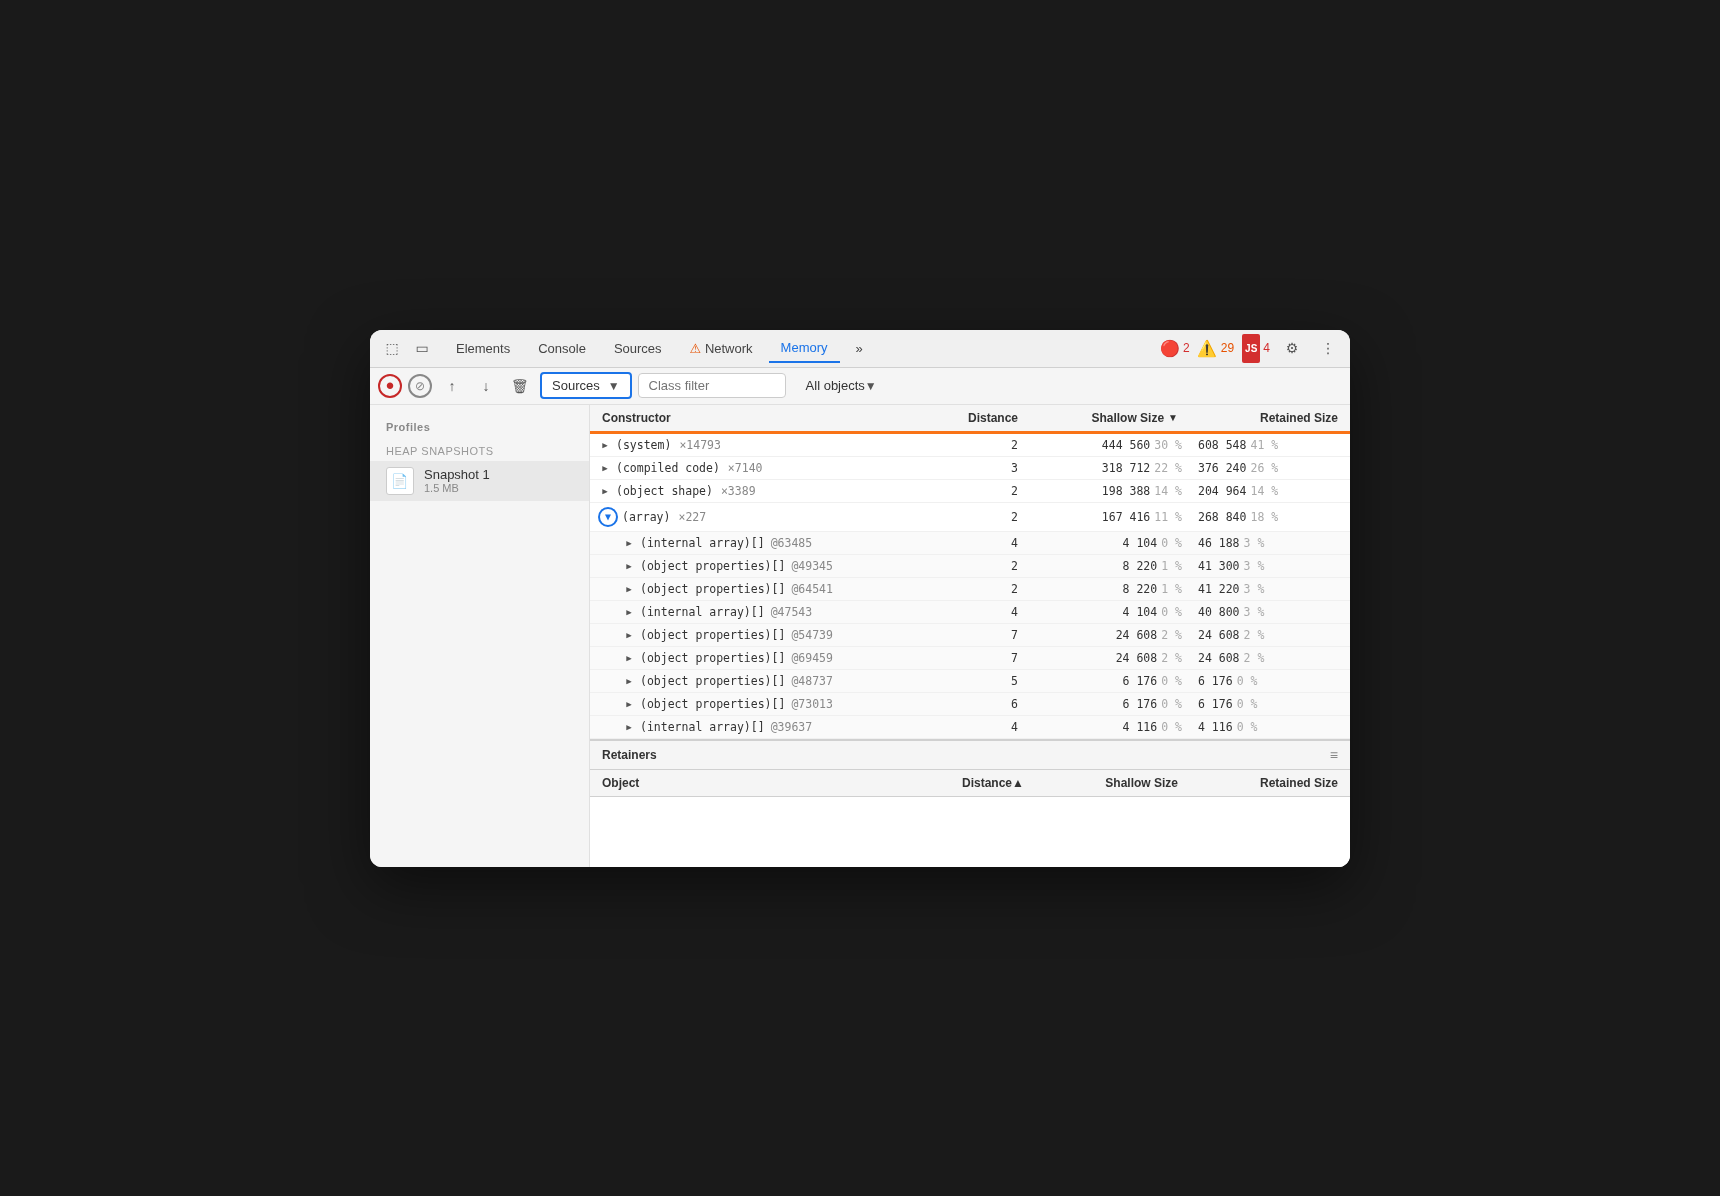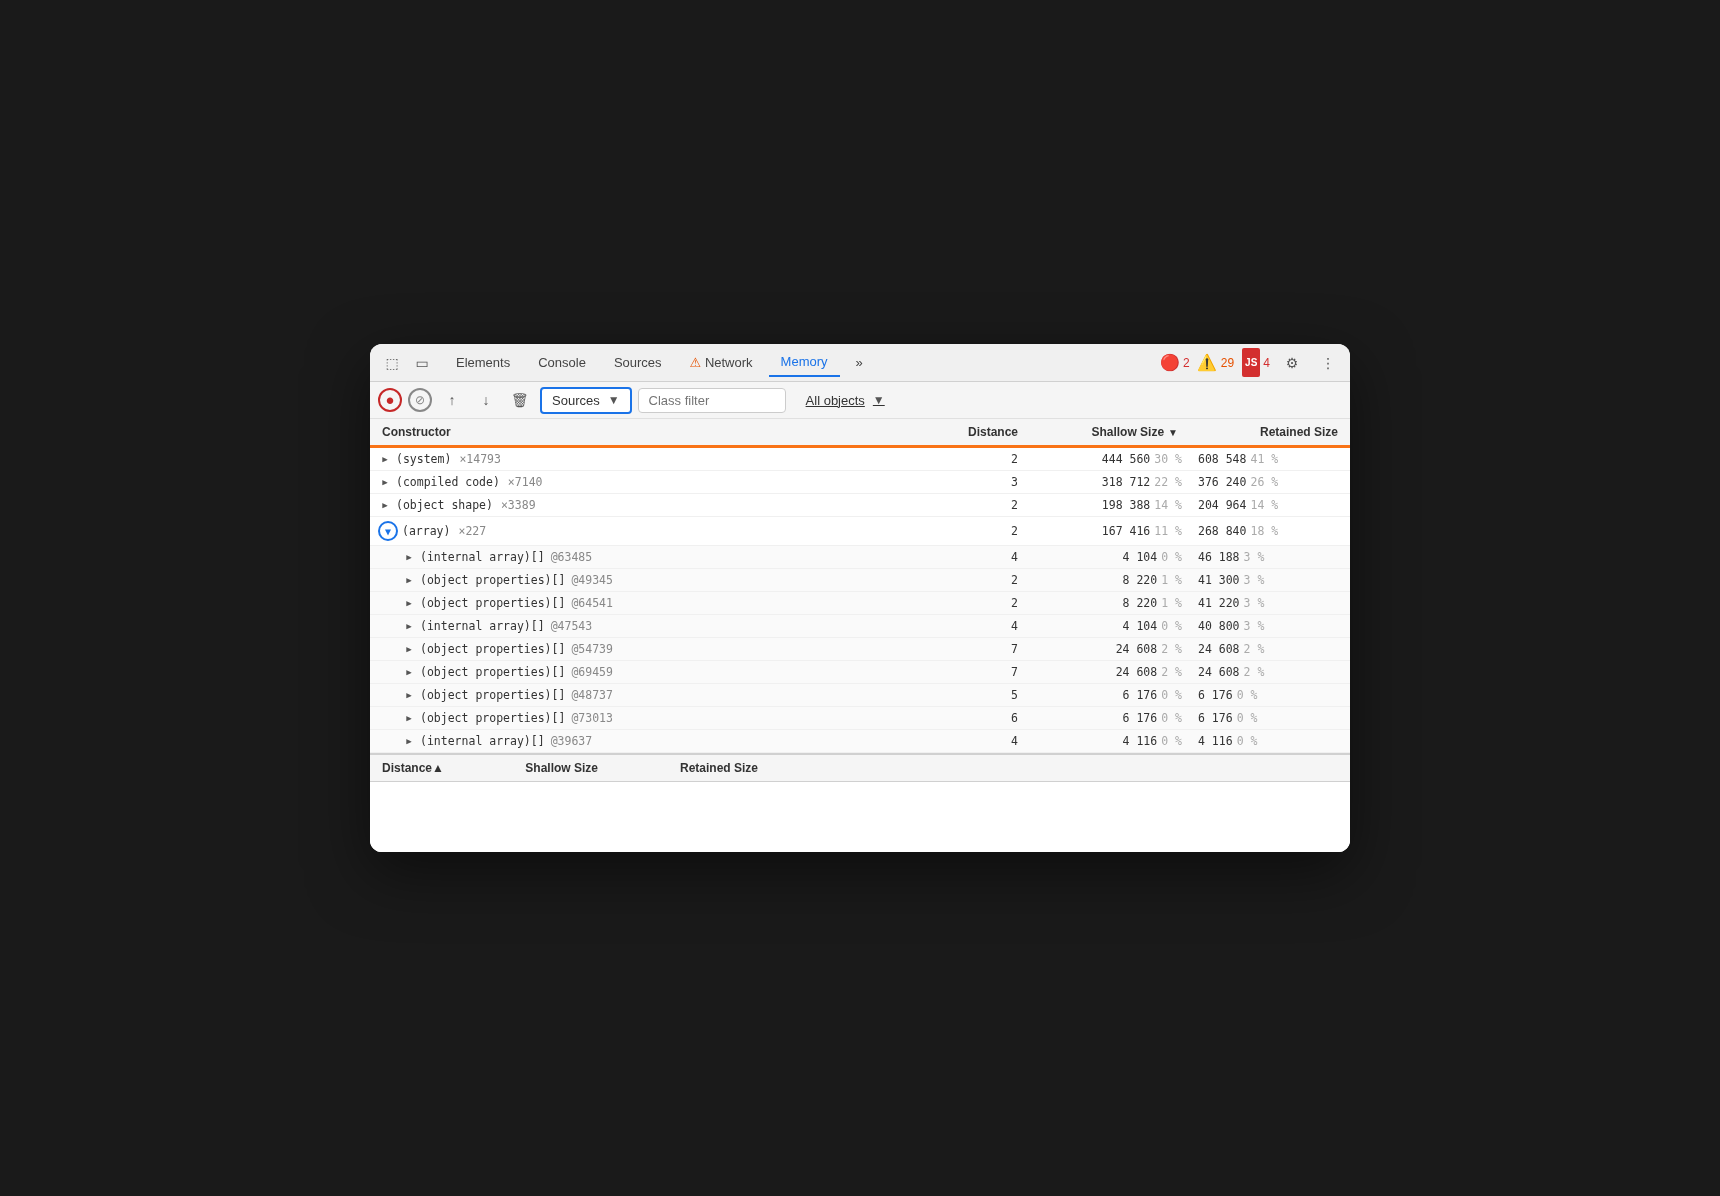--- a/index.html
+++ b/index.html
@@ -171,23 +171,22 @@
       outline: none;
     }
     .all-objects-dropdown {
       display: flex;
       align-items: center;
       padding: 4px 10px;
       font-size: 13px;
       background: transparent;
       cursor: pointer;
       color: #333;
-      gap: 8px;
+      gap: 0;
       margin-left: 4px;
-      text-decoration: underline;
     }
     .sidebar {
       width: 220px;
       background: #f5f5f5;
       border-right: 1px solid #e0e0e0;
       flex-shrink: 0;
       padding-top: 8px;
     }
     .sidebar-title {
       font-size: 11px;
@@ -386,20 +385,31 @@
     </div>
     <input class="class-filter-input" type="text" placeholder="Class filter" style="">
     <div class="all-objects-dropdown">
       <span>All objects</span>
       <span class="dropdown-arrow">▼</span>
     </div>
   </div>
 
   <div class="content-area">
 
+    <div class="sidebar">
+      <div class="sidebar-title">Profiles</div>
+      <div class="sidebar-section-title">HEAP SNAPSHOTS</div>
+      <div class="snapshot-item">
+        <div class="snapshot-icon">📄</div>
+        <div class="snapshot-info">
+          <span class="snapshot-name">Snapshot 1</span>
+          <span class="snapshot-size">1.5 MB</span>
+        </div>
+      </div>
+    </div>
 
     <div class="main-content">
 
       <div class="heap-table">
 
         <div class="table-header">
           <div class="col-constructor">Constructor</div>
           <div class="col-distance">Distance</div>
           <div class="col-shallow">
             <span>Shallow Size</span>
@@ -611,21 +621,26 @@
             </div>
             <div class="row-retained">
               <span class="size-val">4 116</span><span class="size-pct">0 %</span>
             </div>
           </div>
 
         </div>
       </div>
 
       <div class="retainers-section">
+        <div class="retainers-header">
+          <span>Retainers</span>
+          <span class="menu-icon">≡</span>
+        </div>
         <div class="retainers-table-header">
+          <div class="col-constructor">Object</div>
           <div class="col-distance">Distance▲</div>
           <div class="col-shallow">
             <span>Shallow Size</span>
           </div>
           <div class="col-retained">Retained Size</div>
         </div>
         <div class="retainers-body"></div>
       </div>
     </div>
   </div>

